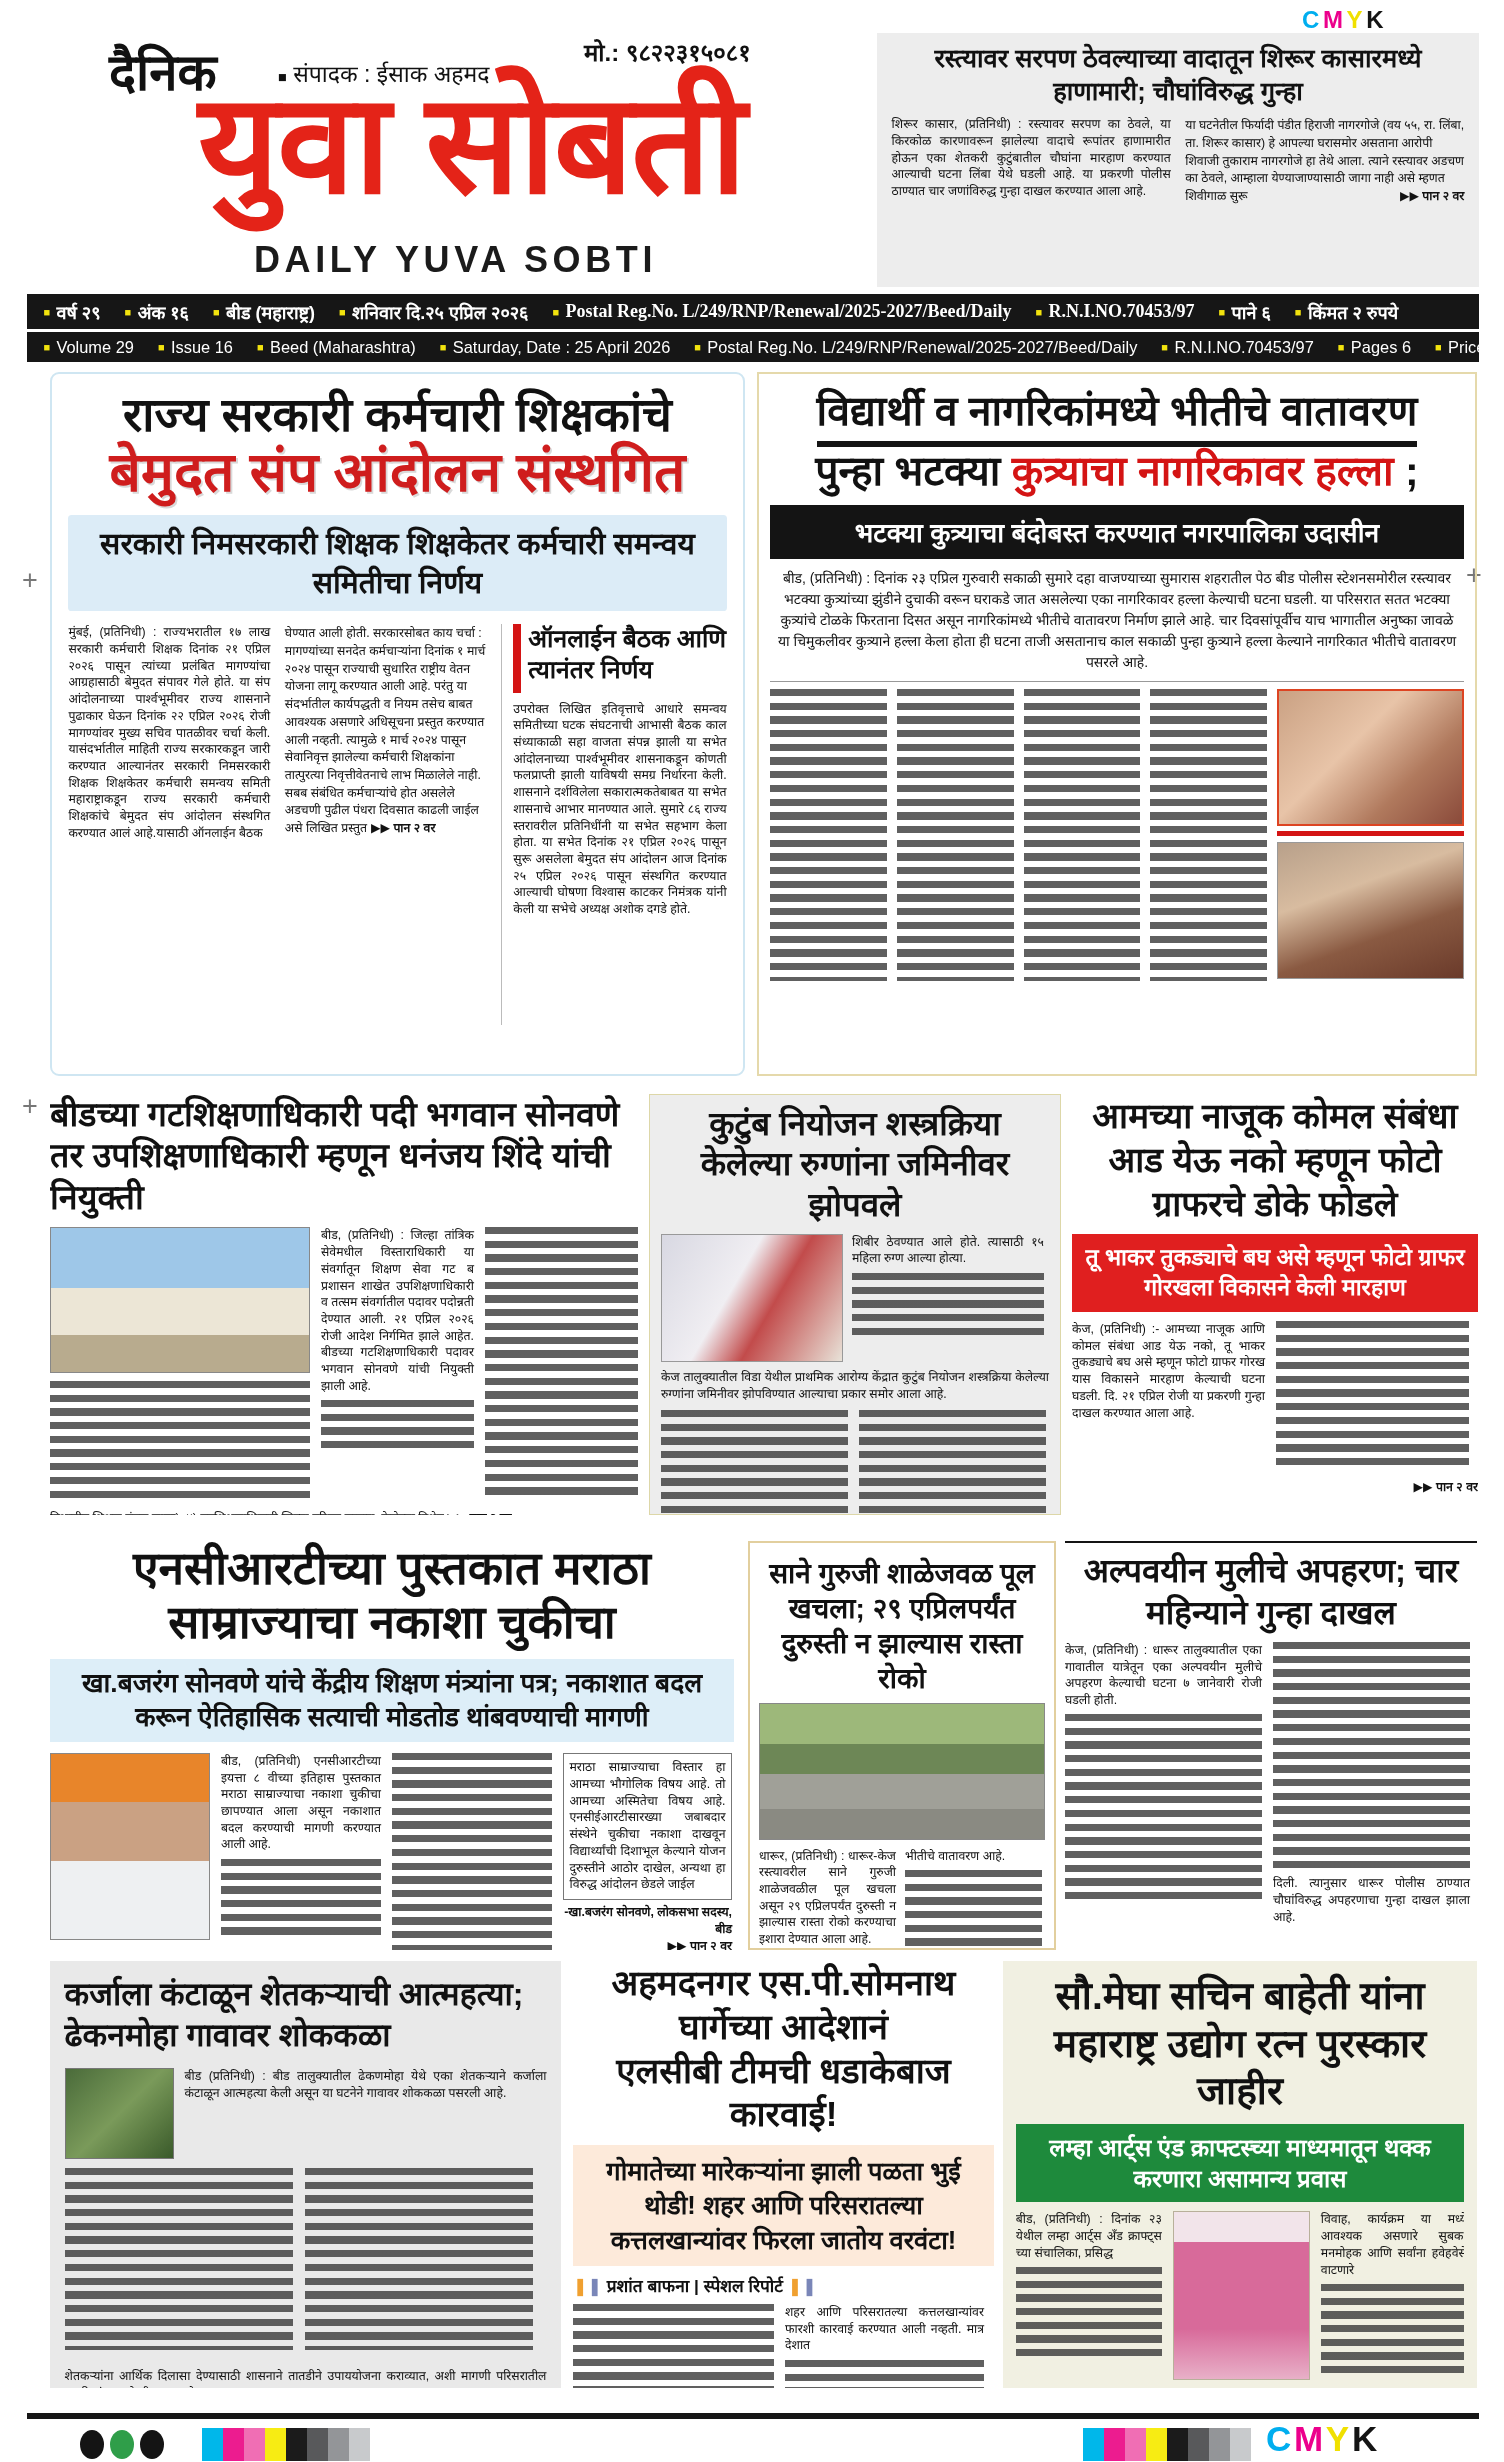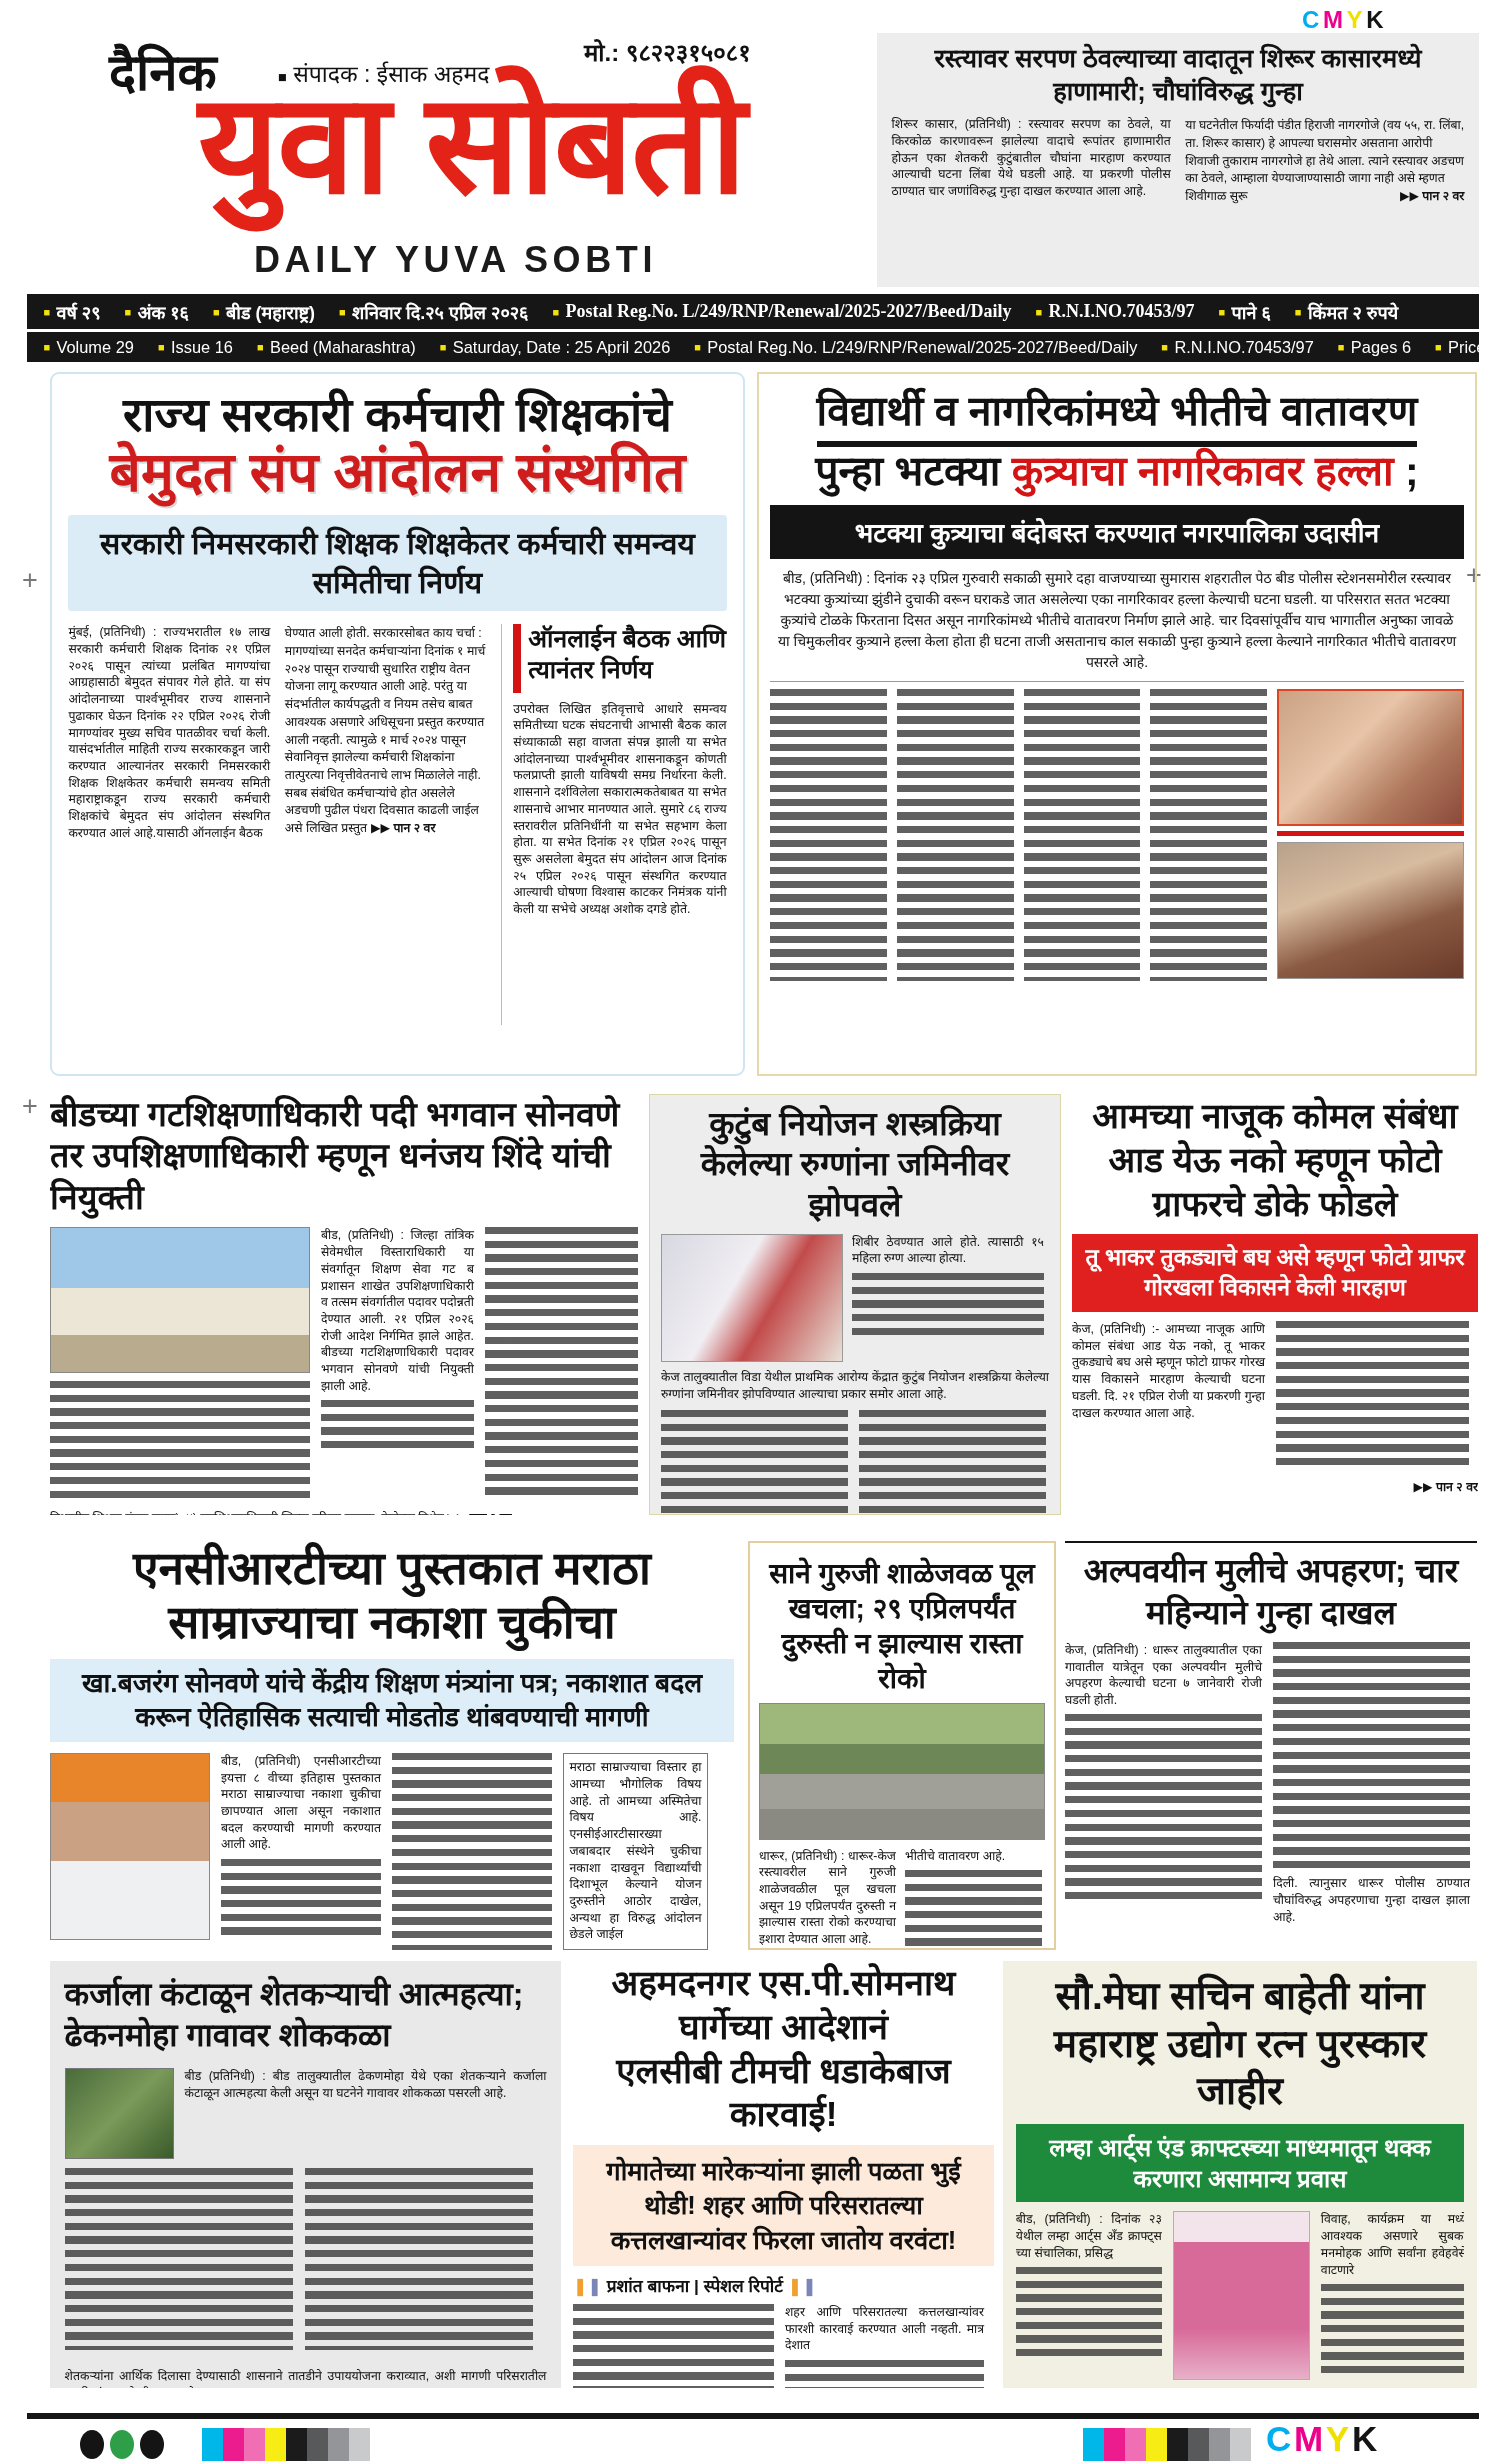--- a/index.html
+++ b/index.html
@@ -221,35 +221,35 @@
     <div class="ctr bold" style="margin-top:9px;background:#ddeef8;font-size:26.4px;line-height:1.3;padding:7.3px 12.8px;">खा.बजरंग सोनवणे यांचे केंद्रीय शिक्षण मंत्र्यांना पत्र; नकाशात बदल करून ऐतिहासिक सत्याची मोडतोड थांबवण्याची मागणी</div>
     <div style="display:flex;gap:11px;margin-top:11px;height:210px;overflow:hidden;">
       <div style="width:160px;">
         <div class="photo" style="width:160px;height:187px;border:0.9px solid #888;background:linear-gradient(to bottom,#e8852a 0 26%,#caa183 26% 58%,#eef0f2 58%);"></div>
       </div>
       <div style="width:160px;">
         <div class="body-sm">बीड, (प्रतिनिधी) एनसीआरटीच्या इयत्ता ८ वीच्या इतिहास पुस्तकात मराठा साम्राज्याचा नकाशा चुकीचा छापण्यात आला असून नकाशात बदल करण्याची मागणी करण्यात आली आहे.</div>
         <div class="faux" style="width:160px;height:78px;margin-top:5.5px;"></div>
       </div>
       <div class="faux" style="width:160px;height:206px;"></div>
-      <div style="width:145px;">
+      <div style="width:169px;">
         <div class="body-sm" style="border:0.9px solid #777;padding:5.5px;">मराठा साम्राज्याचा विस्तार हा आमच्या भौगोलिक विषय आहे. तो आमच्या अस्मितेचा विषय आहे. एनसीईआरटीसारख्या जबाबदार संस्थेने चुकीचा नकाशा दाखवून विद्यार्थ्यांची दिशाभूल केल्याने योजन दुरुस्तीने आठोर दाखेल, अन्यथा हा विरुद्ध आंदोलन छेडले जाईल</div>
         <div class="bold" style="font-size:12.3px;text-align:right;margin-top:3.6px;">-खा.बजरंग सोनवणे, लोकसभा सदस्य, बीड</div>
         <div style="text-align:right;"><span class="more" style="font-size:12.3px;">▶▶ पान २ वर</span></div>
       </div>
     </div>
 
   </div>
 
   <div class="abs" style="left:748px;top:1541px;width:308px;height:409px;border:2.7px solid #e2cf9e;padding:13px 9px;overflow:hidden;">
     <div class="ctr bold" style="font-size:28px;line-height:1.25;">साने गुरुजी शाळेजवळ पूल खचला; २९ एप्रिलपर्यंत दुरुस्ती न झाल्यास रास्ता रोको</div>
     <div class="photo" style="width:100%;height:137px;margin-top:7.3px;border:0.9px solid #888;background:linear-gradient(to bottom,#9db87a 0 30%,#6d8756 30% 52%,#a0a098 52% 78%,#8a8a82 78%);"></div>
     <div style="display:flex;gap:9px;margin-top:7.3px;height:155px;overflow:hidden;">
       <div style="width:137px;">
-        <div class="body-sm">धारूर, (प्रतिनिधी) : धारूर-केज रस्त्यावरील साने गुरुजी शाळेजवळील पूल खचला असून 19 एप्रिलपर्यंत दुरुस्ती न झाल्यास रास्ता रोको करण्याचा इशारा देण्यात आला आहे.</div>
+        <div class="body-sm">धारूर, (प्रतिनिधी) : धारूर-केज रस्त्यावरील साने गुरुजी शाळेजवळील पूल खचला असून २९ एप्रिलपर्यंत दुरुस्ती न झाल्यास रास्ता रोको करण्याचा इशारा देण्यात आला आहे.</div>
       </div>
       <div style="width:137px;">
         <div class="body-sm">भीतीचे वातावरण आहे.</div>
         <div class="faux" style="width:137px;height:119px;margin-top:5.5px;"></div>
       </div>
     </div>
   </div>
 
   <div class="abs" style="left:1065px;top:1541px;width:412px;height:409px;overflow:hidden;border-top:2.7px solid #141414;padding-top:7.3px;">
     <div class="ctr bold" style="font-size:33px;line-height:1.25;">अल्पवयीन मुलीचे अपहरण; चार महिन्याने गुन्हा दाखल</div>

